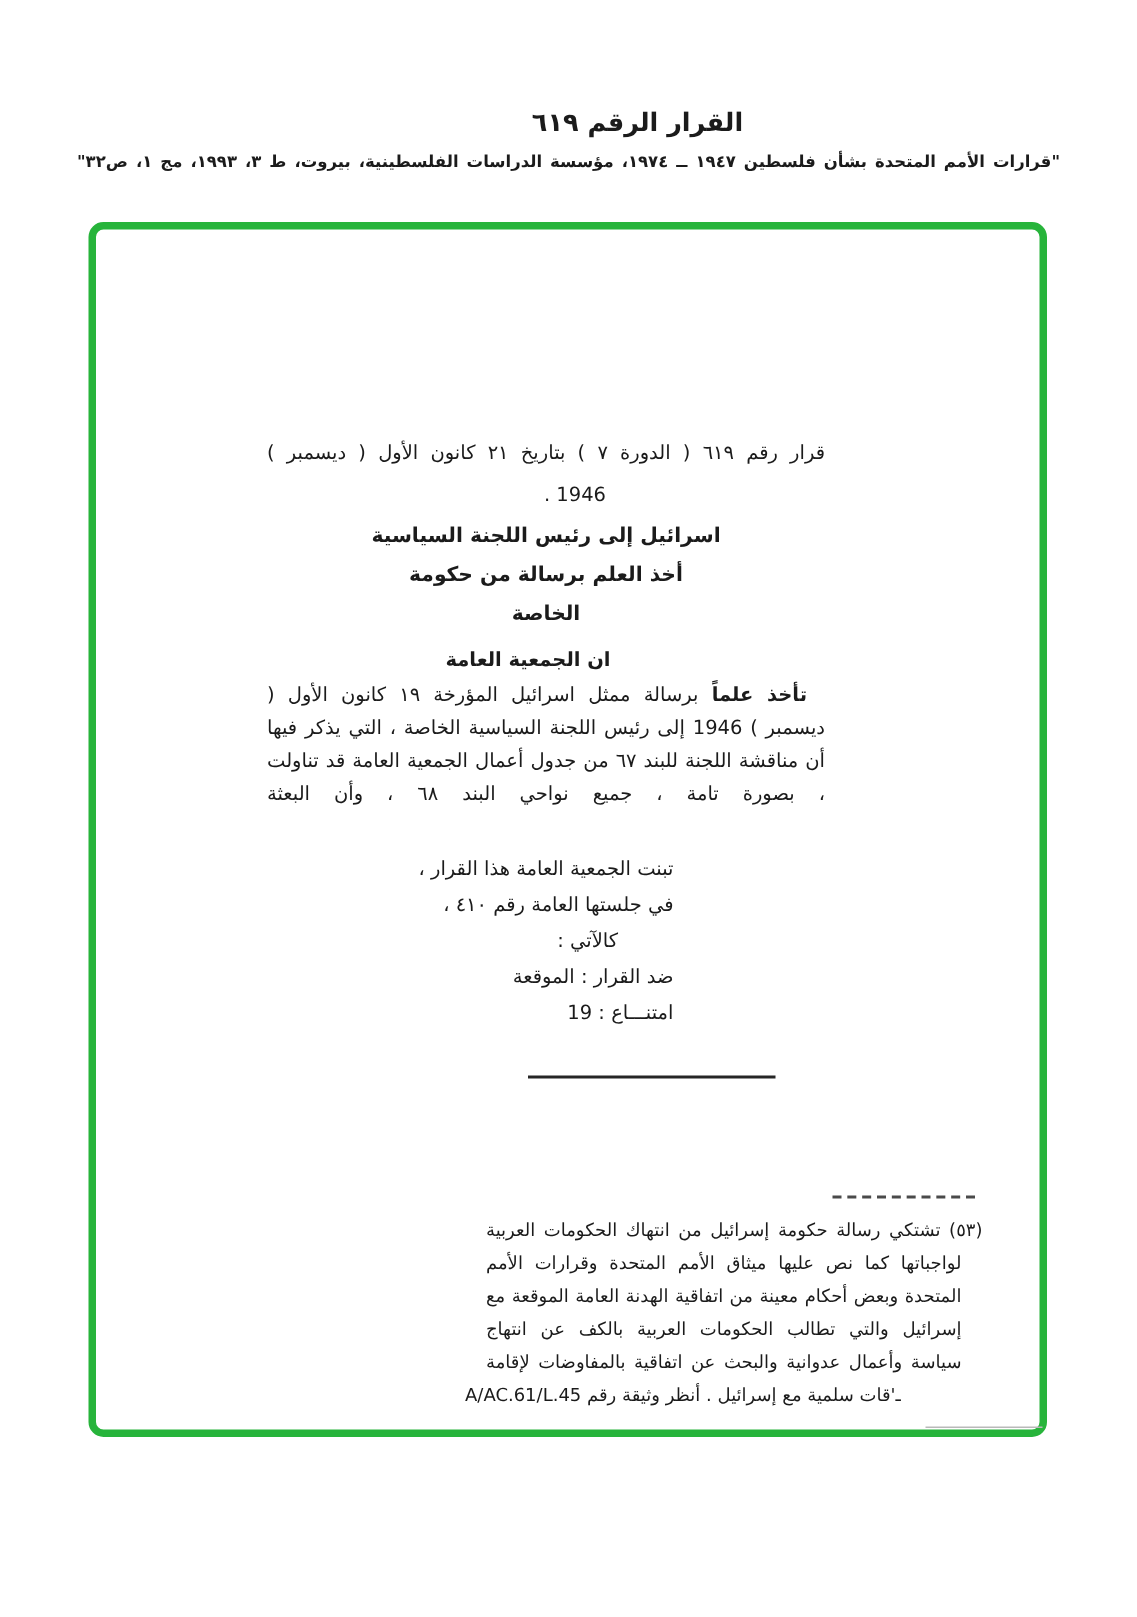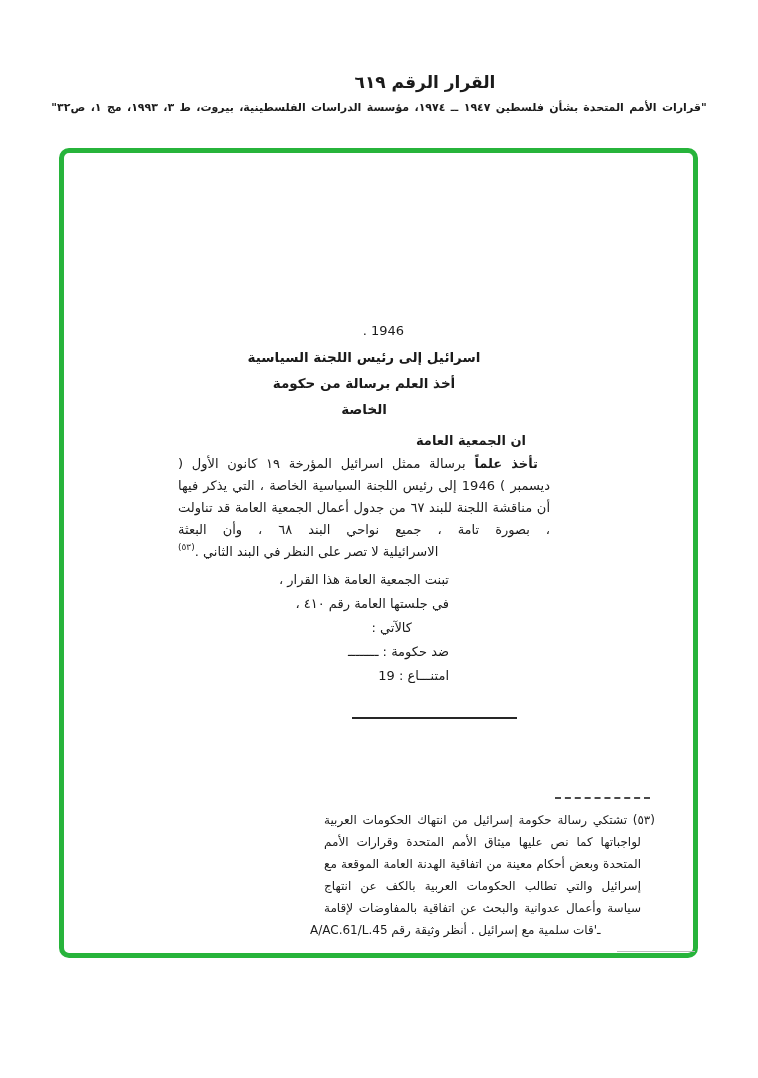--- a/index.html
+++ b/index.html
@@ -31,21 +31,21 @@
   }
 
   
   .res-column{
     left:178px;top:292px;width:372px;height:440px;
     direction:rtl;font-size:13px;line-height:22px;
   }
   .intro-l1{top:0;left:0;right:0;text-align:justify;text-align-last:justify;height:22px;overflow:hidden;}
   .intro-l2{top:28px;left:0;right:0;text-align:right;padding-right:146px;height:20px;}
   .subtitle-block{top:52px;left:0;right:0;text-align:center;font-weight:bold;line-height:26px;font-size:13.5px;}
-  .assembly-heading{top:138px;left:0;right:0;text-align:right;padding-right:24px;font-weight:bold;height:20px;}
+  .assembly-heading{top:138px;left:0;right:0;text-align:center;padding-right:24px;font-weight:bold;height:20px;}
   .body-para{top:161px;left:0;right:0;}
   .body-flow{text-align:justify;text-align-last:justify;text-indent:12px;}
   .body-lastline{text-align:left;}
   sup.fn-ref{font-size:9px;line-height:0;position:relative;top:-1px;}
 
   .adoption-block{top:276px;left:0;right:0;line-height:24px;text-align:right;}
   .adoption-l1,.adoption-l2{padding-left:0;padding-right:101px;}
   .adoption-l3{padding-right:138px;}
 
   .votes-block{top:348px;left:0;right:0;line-height:23.5px;text-align:right;padding-right:101px;}
@@ -66,43 +66,43 @@
 <body>
 
 <div class="abs doc-title">القرار الرقم ٦١٩</div>
 <div class="abs doc-citation">"قرارات الأمم المتحدة بشأن فلسطين ١٩٤٧ ــ ١٩٧٤، مؤسسة الدراسات الفلسطينية، بيروت، ط ٣، ١٩٩٣، مج ١، ص٣٢"</div>
 
 <div class="abs green-box"></div>
 <div class="abs scan-artifact"></div>
 
 <div class="abs res-column">
 
+  <div class="abs intro-l1">قرار رقم ٦١٩ ( الدورة ٧ ) بتاريخ ٢١ كانون الأول ( ديسمبر )</div>
   <div class="abs intro-l2">1946 .</div>
 
   <div class="abs subtitle-block">
     <div>اسرائيل إلى رئيس اللجنة السياسية</div>
     <div>أخذ العلم برسالة من حكومة</div>
     <div>الخاصة</div>
   </div>
 
   <div class="abs assembly-heading">ان الجمعية العامة</div>
 
   <div class="abs body-para">
     <div class="body-flow"><b>تأخذ علماً</b> <span>برسالة ممثل اسرائيل المؤرخة ١٩ كانون الأول ( ديسمبر ) 1946 إلى رئيس اللجنة السياسية الخاصة ، التي يذكر فيها أن مناقشة اللجنة للبند ٦٧ من جدول أعمال الجمعية العامة قد تناولت ، بصورة تامة ، جميع نواحي البند ٦٨ ، وأن البعثة</span></div>
-    <div class="body-lastline"><span>الاسرائيلية لا تصر على النظر في البند الثاني .</span><sup class="fn-ref">(٥٣)</sup></div>
   </div>
 
   <div class="abs adoption-block">
     <div class="adoption-l1">تبنت الجمعية العامة هذا القرار ،</div>
     <div class="adoption-l2">في جلستها العامة رقم ٤١٠ ،</div>
     <div class="adoption-l3">كالآتي :</div>
   </div>
 
   <div class="abs votes-block">
-    <div>ضد حكومة : ــــــــ</div>
+    <div>ضد القرار : الموقعة</div>
     <div>امتنـــاع : 19</div>
   </div>
 
   <div class="abs vote-sep"></div>
 </div>
 
 <div class="abs footnote-block">
   <div class="fn-dash"></div>
   <div class="fn-flow">(٥٣) تشتكي رسالة حكومة إسرائيل من انتهاك الحكومات العربية لواجباتها كما نص عليها ميثاق الأمم المتحدة وقرارات الأمم المتحدة وبعض أحكام معينة من اتفاقية الهدنة العامة الموقعة مع إسرائيل والتي تطالب الحكومات العربية بالكف عن انتهاج سياسة وأعمال عدوانية والبحث عن اتفاقية بالمفاوضات لإقامة</div>
   <div class="fn-lastline"><span>ـ'قات سلمية مع إسرائيل . أنظر وثيقة رقم</span> <span class="ltr-token">A/AC.61/L.45</span></div>

